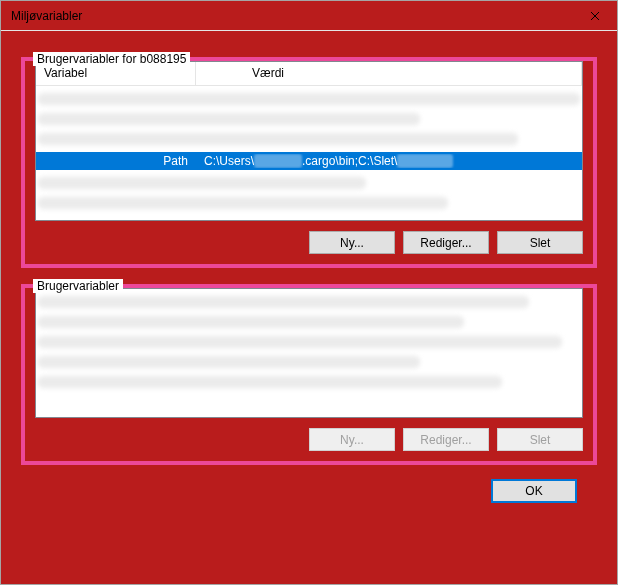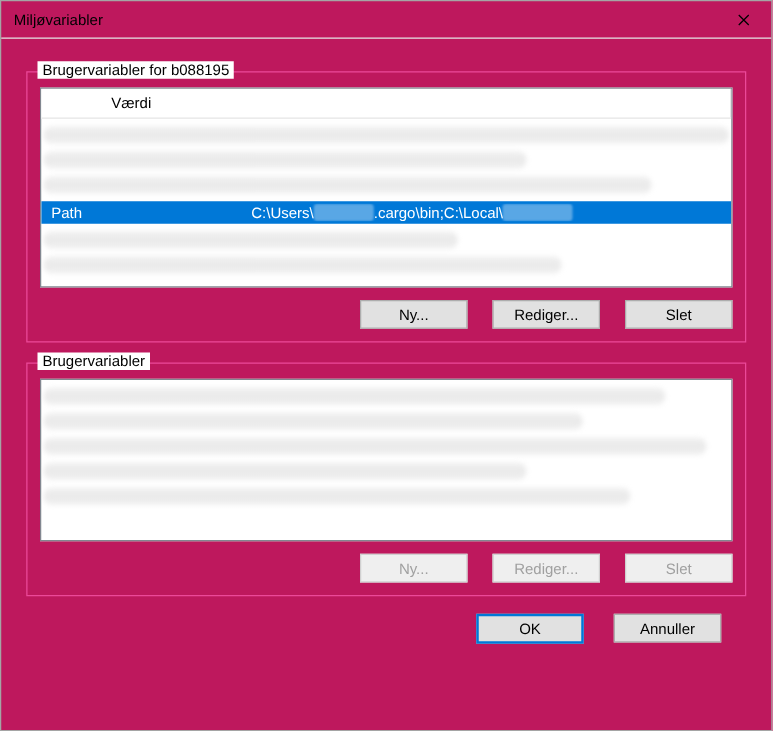--- a/index.html
+++ b/index.html
@@ -7,21 +7,21 @@
     margin: 0;
     font-family: "Segoe UI", Tahoma, sans-serif;
     font-size: 12px;
     background: #fff;
     color: #000;
   }
   .window {
     width: 618px;
     height: 585px;
     border: 1px solid #a5a5a5;
-    background: #be185d;
+    background: #b91c1c;
     display: flex;
     flex-direction: column;
   }
   .titlebar {
     height: 30px;
     display: flex;
     align-items: center;
     padding: 0 0 0 10px;
     border-bottom: 1px solid #e5e5e5;
   }
@@ -34,23 +34,23 @@
     justify-content: center;
     font-size: 14px;
   }
   .content {
     flex: 1;
     padding: 10px 20px 14px 20px;
     display: flex;
     flex-direction: column;
   }
   .group {
-    border: 1px solid #ec4899;
+    border: 4px solid #ec4899;
     position: relative;
-    padding: 12px 10px 10px 10px;
+    padding: 0 10px 10px 10px;
     margin-top: 16px;
   }
   .group-label {
     position: absolute;
     top: -9px;
     left: 8px;
     background: #fff;
     padding: 0 4px;
     font-size: 12px;
   }
@@ -91,35 +91,35 @@
   .row {
     display: flex;
     height: 18px;
     align-items: center;
     font-size: 12px;
   }
   .row.selected {
     background: #0078d7;
     color: #fff;
   }
-  .row .cell { padding: 0 8px; overflow: hidden; white-space: nowrap; text-overflow: ellipsis; }
+  .row .cell { padding: 0 8px; overflow: hidden; white-space: nowrap; text-overflow: ellipsis; text-align: right; }
   .row .cell.var { width: 160px; flex-shrink: 0; }
   .row .cell.val { flex: 1; display: flex; align-items: center; }
   .val-seg { white-space: nowrap; }
   .val-redact {
     display: inline-block;
     height: 14px;
     background: rgba(255,255,255,0.35);
     border-radius: 3px;
     filter: blur(1px);
   }
   .button-row {
     display: flex;
     justify-content: flex-end;
-    gap: 20px;
+    gap: 8px;
     margin-top: 10px;
   }
   button.win {
     width: 86px;
     height: 23px;
     font-family: inherit;
     font-size: 12px;
     background: #e1e1e1;
     border: 1px solid #adadad;
     cursor: pointer;
@@ -157,32 +157,33 @@
 
   <div class="content">
 
     <div class="group">
       <div class="group-label">
         <span class="underline-first">Brugervariabler for b088195</span>
       </div>
 
       <div class="listview">
         <div class="listheader">
+          <div class="col col-var">Variabel</div>
           <div class="col col-val">Værdi</div>
         </div>
         <div class="listbody">
           <div class="blur-row"></div>
           <div class="blur-row" style="width:70%"></div>
           <div class="blur-row" style="width:88%"></div>
           <div class="row selected">
             <div class="cell var">Path</div>
             <div class="cell val">
               <span class="val-seg">C:\Users\</span>
               <span class="val-redact" style="width:48px"></span>
-              <span class="val-seg">.cargo\bin;C:\Local\</span>
+              <span class="val-seg">.cargo\bin;C:\Slet\</span>
               <span class="val-redact" style="width:56px"></span>
             </div>
           </div>
           <div class="blur-row" style="width:60%"></div>
           <div class="blur-row" style="width:75%"></div>
         </div>
       </div>
 
       <div class="button-row">
         <button class="win"><span class="underline-first">Ny...</span></button>
@@ -208,17 +209,16 @@
 
       <div class="button-row">
         <button class="win" disabled=""><span>Ny...</span></button>
         <button class="win" disabled=""><span>Rediger...</span></button>
         <button class="win" disabled=""><span>Slet</span></button>
       </div>
     </div>
 
     <div class="footer">
       <button class="win default">OK</button>
-      <button class="win">Annuller</button>
     </div>
 
   </div>
 </div>
 
 </body></html>

